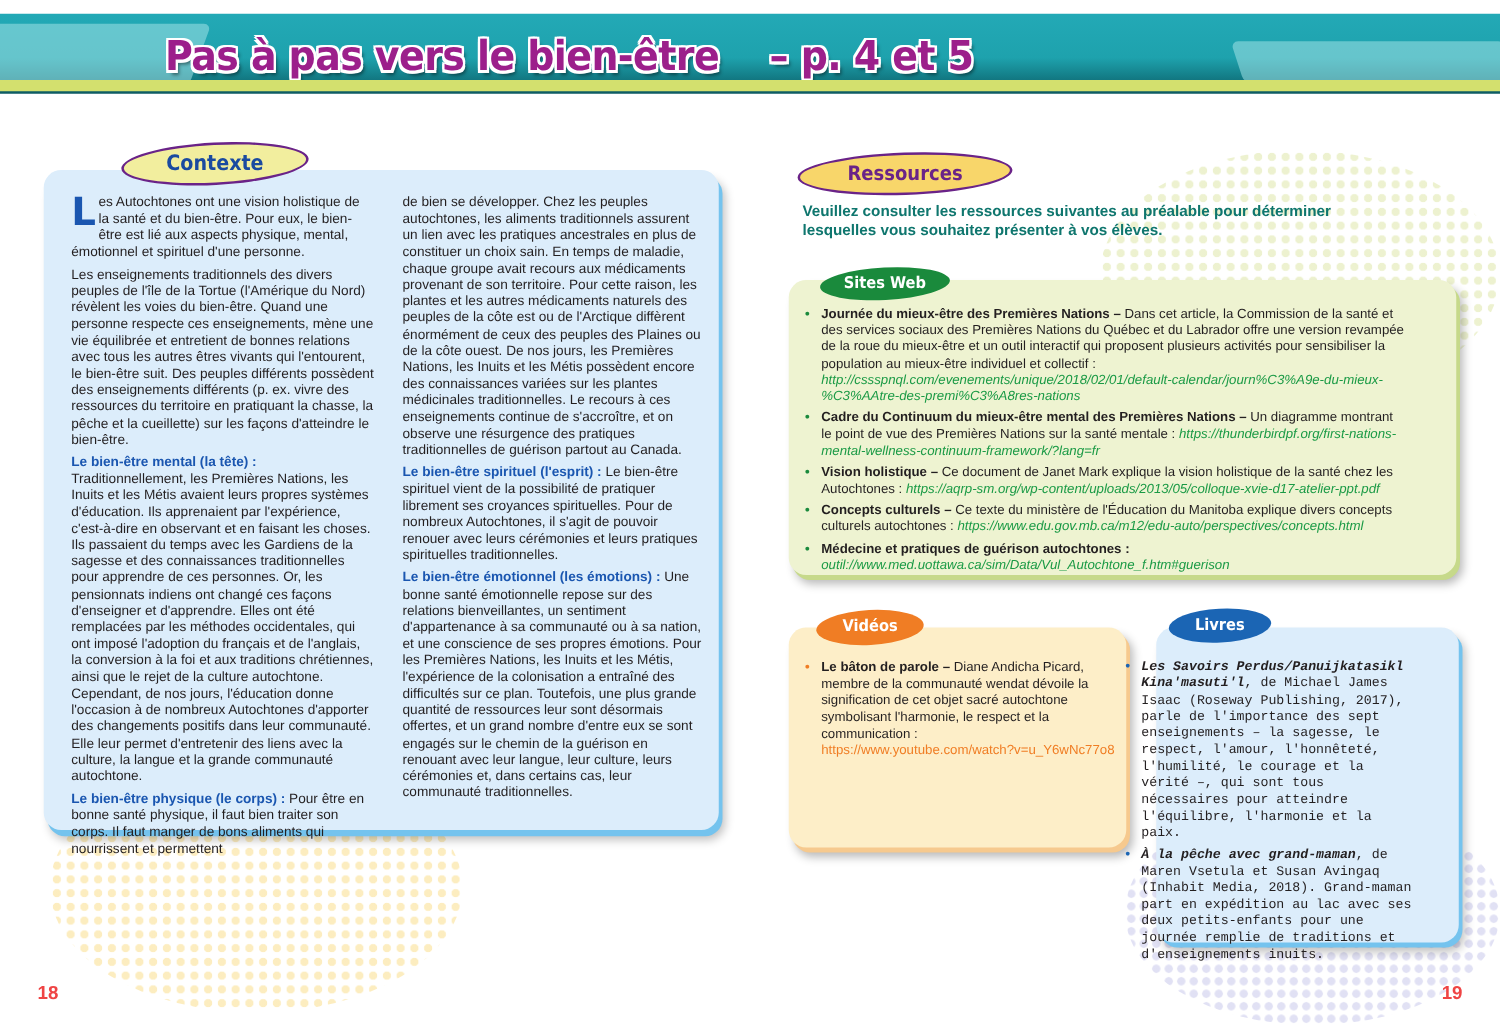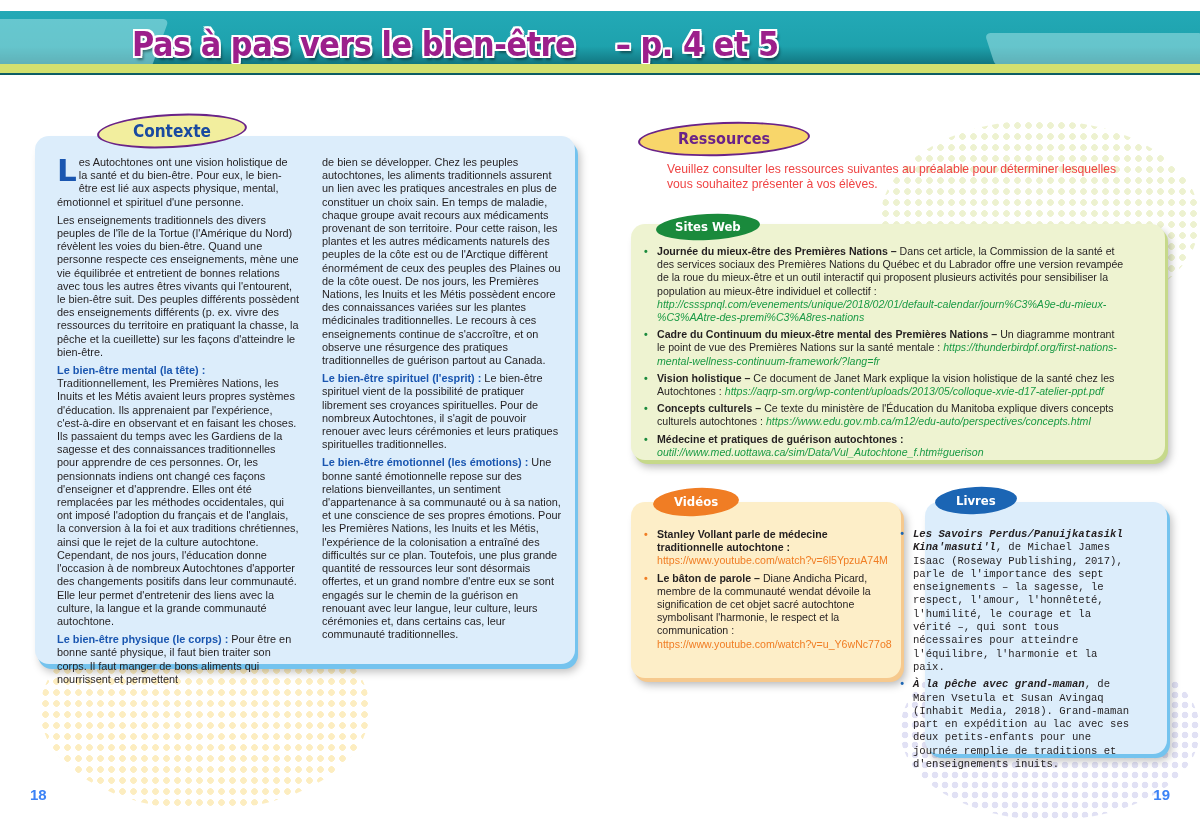--- a/index.html
+++ b/index.html
@@ -49,21 +49,21 @@
   .ctx-col.c1 { left: 57px; }
   .ctx-col.c2 { left: 322px; }
   .ctx-col p { margin-bottom: 5px; }
   .ctx-col .hl { color: #1a56b0; font-weight: bold; }
   .dropcap { float: left; font-size: 31px; line-height: 26px; font-weight: bold; color: #1a56b0; margin: 1px 2px 0 0; font-family: "DejaVu Sans", sans-serif; }
 
   
   .pill-res { left: 638px; top: 122px; width: 172px; height: 34px; background: #f8d66a; border: 2px solid #6a2388;
     color: #6a2388; font-size: 16px; line-height: 30px; transform: rotate(-2deg); }
   .pill-res span { display: inline-block; transform: rotate(2deg); }
-  .intro { position: absolute; left: 667px; top: 162px; width: 460px; font-size: 12.2px; line-height: 14.8px; font-weight: normal; color: #ef4444; }
+  .intro { position: absolute; left: 642px; top: 162px; width: 460px; font-size: 12.2px; line-height: 14.8px; font-weight: bold; color: #0f766e; }
 
   .web-box {
     position: absolute; left: 631px; top: 224px; width: 534px; height: 236px;
     background: #eef3d1; border-radius: 14px;
     box-shadow: 3px 4px 0 #c6d98a, 5px 7px 8px rgba(0,0,0,0.28);
   }
   .pill-web { left: 656px; top: 214px; width: 104px; height: 26px; background: #1a8a3c; color: #fff; font-size: 13px; line-height: 26px; transform: rotate(-3deg); }
   .pill-web span { display: inline-block; transform: rotate(3deg); }
   .web-list { position: absolute; left: 644px; top: 245px; width: 480px; list-style: none; font-size: 10.6px; line-height: 13.2px; }
   .web-list li { position: relative; padding-left: 13px; margin-bottom: 4px; }
@@ -88,21 +88,21 @@
     background: #dcedfb; border-radius: 14px;
     box-shadow: 3px 4px 0 #74c3ee, 5px 7px 8px rgba(0,0,0,0.25);
   }
   .pill-liv { left: 935px; top: 487px; width: 82px; height: 27px; background: #1b65b4; color: #fff; font-size: 13px; line-height: 27px; transform: rotate(-3deg); }
   .pill-liv span { display: inline-block; transform: rotate(3deg); }
   .liv-list { position: absolute; left: 898px; top: 528px; width: 232px; list-style: none; font-size: 10.6px; line-height: 13.3px; font-family: Liberation Mono, monospace; }
   .liv-list li { position: relative; padding-left: 15px; margin-bottom: 4px; }
   .liv-list li::before { content: "•"; position: absolute; left: 1px; top: 0; color: #1b65b4; font-weight: bold; }
   .liv-list .bi { font-weight: bold; font-style: italic; }
 
-  .pagenum { position: absolute; top: 786px; font-size: 15px; font-weight: bold; color: #3b82f6; }
+  .pagenum { position: absolute; top: 786px; font-size: 15px; font-weight: bold; color: #ef4444; }
   .pn-left { left: 30px; }
   .pn-right { right: 30px; }
 </style>
 </head>
 <body>
 
 <div class="banner">
   <div class="wash1"></div>
   <div class="wash2"></div>
   <div class="banner-title">Pas à pas vers le bien-être    – p. 4 et 5</div>
@@ -148,21 +148,20 @@
   <li><b>Journée du mieux-être des Premières Nations –</b><span> Dans cet article, la Commission de la santé et des services sociaux des Premières Nations du Québec et du Labrador offre une version revampée de la roue du mieux-être et un outil interactif qui proposent plusieurs activités pour sensibiliser la population au mieux-être individuel et collectif : </span><span class="link-g">http://cssspnql.com/evenements/unique/2018/02/01/default-calendar/journ%C3%A9e-du-mieux-%C3%AAtre-des-premi%C3%A8res-nations</span></li>
   <li><b>Cadre du Continuum du mieux-être mental des Premières Nations –</b><span> Un diagramme montrant le point de vue des Premières Nations sur la santé mentale : </span><span class="link-g">https://thunderbirdpf.org/first-nations-mental-wellness-continuum-framework/?lang=fr</span></li>
   <li><b>Vision holistique –</b><span> Ce document de Janet Mark explique la vision holistique de la santé chez les Autochtones : </span><span class="link-g">https://aqrp-sm.org/wp-content/uploads/2013/05/colloque-xvie-d17-atelier-ppt.pdf</span></li>
   <li><b>Concepts culturels –</b><span> Ce texte du ministère de l'Éducation du Manitoba explique divers concepts culturels autochtones : </span><span class="link-g">https://www.edu.gov.mb.ca/m12/edu-auto/perspectives/concepts.html</span></li>
   <li><b>Médecine et pratiques de guérison autochtones :</b><br><span class="link-g">outil://www.med.uottawa.ca/sim/Data/Vul_Autochtone_f.htm#guerison</span></li>
 </ul>
 
 <div class="vid-box"></div>
 <div class="pill pill-vid"><span>Vidéos</span></div>
 <ul class="vid-list">
-  <li><b>Stanley Vollant parle de médecine traditionnelle autochtone :</b><br><span class="link-o">https://www.youtube.com/watch?v=6l5YpzuA74M</span></li>
   <li><b>Le bâton de parole –</b><span> Diane Andicha Picard, membre de la communauté wendat dévoile la signification de cet objet sacré autochtone symbolisant l'harmonie, le respect et la communication : </span><br><span class="link-o">https://www.youtube.com/watch?v=u_Y6wNc77o8</span></li>
 </ul>
 
 <div class="liv-box"></div>
 <div class="pill pill-liv"><span>Livres</span></div>
 <ul class="liv-list">
   <li><span class="bi">Les Savoirs Perdus/Panuijkatasikl Kina'masuti'l</span><span>, de Michael James Isaac (Roseway Publishing, 2017), parle de l'importance des sept enseignements – la sagesse, le respect, l'amour, l'honnêteté, l'humilité, le courage et la vérité –, qui sont tous nécessaires pour atteindre l'équilibre, l'harmonie et la paix.</span></li>
   <li><span class="bi">À la pêche avec grand-maman</span><span>, de Maren Vsetula et Susan Avingaq (Inhabit Media, 2018). Grand-maman part en expédition au lac avec ses deux petits-enfants pour une journée remplie de traditions et d'enseignements inuits.</span></li>
 </ul>
 

